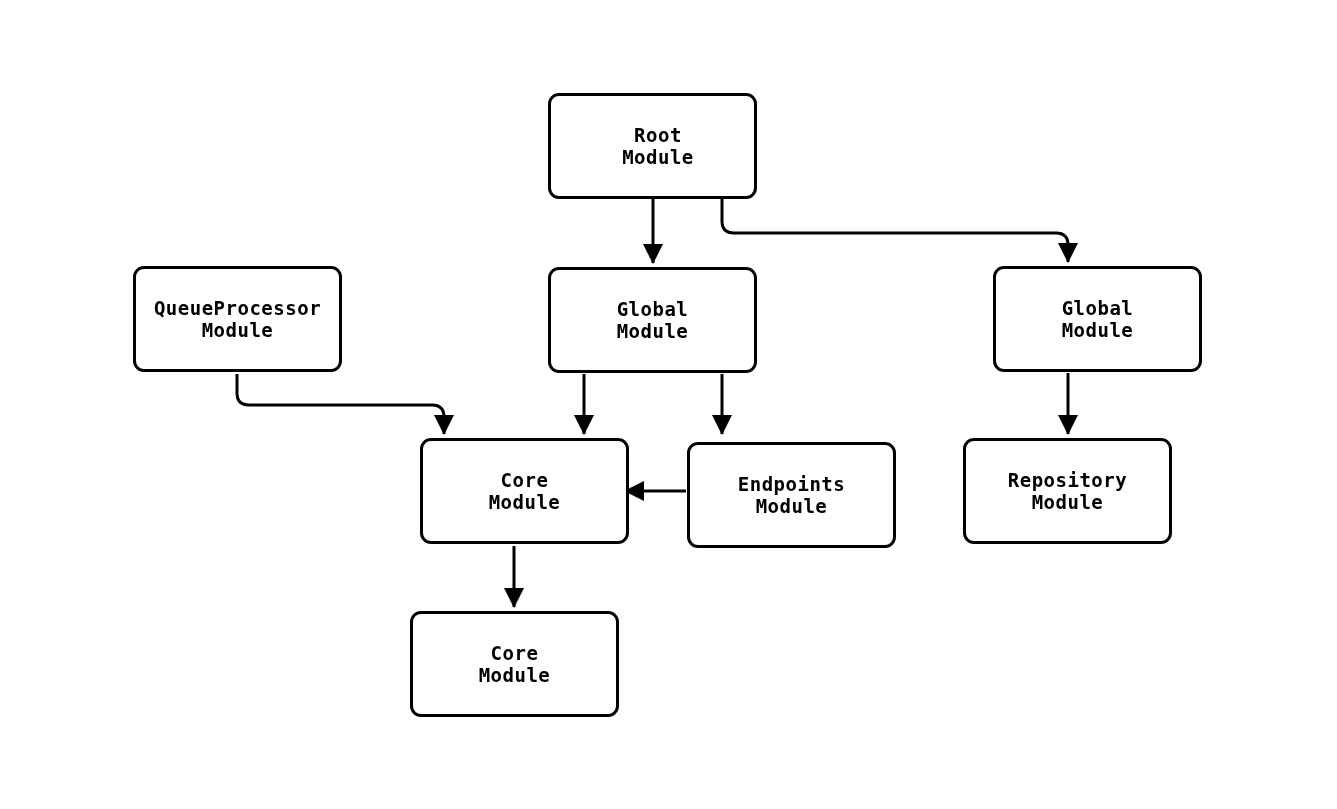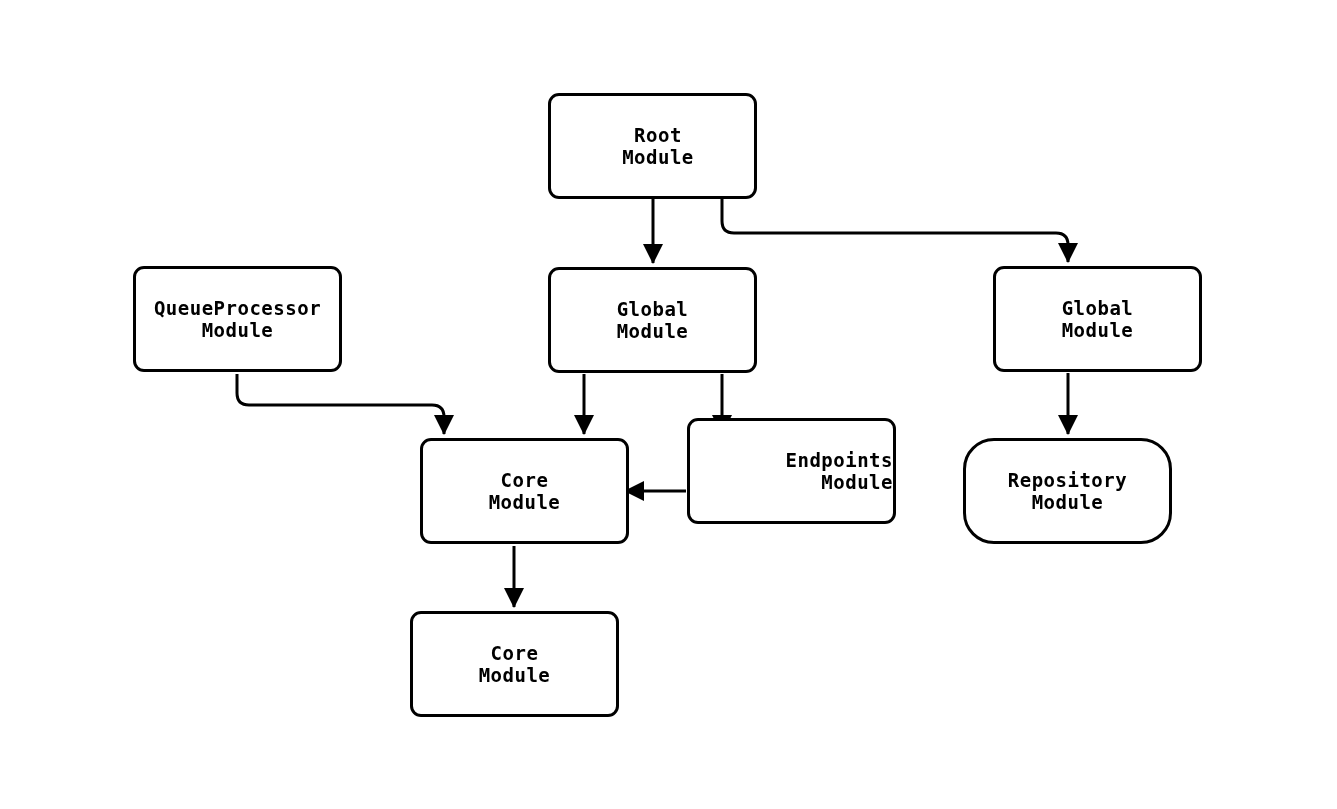--- a/index.html
+++ b/index.html
@@ -39,22 +39,22 @@
     font-size: 19px;
     line-height: 22px;
     color: #000000;
     letter-spacing: 0.5px;
   }
   #n-root          { left: 548px; top: 93px; padding-left: 11px;  }
   #n-queueprocessor{ left: 133px; top: 266px; }
   #n-server        { left: 548px; top: 267px; }
   #n-global        { left: 963px; top: 266px; margin-left: 30px; }
   #n-core          { left: 420px; top: 438px; }
-  #n-endpoints     { left: 687px; top: 418px; align-items: flex-end; }
-  #n-repository    { left: 963px; top: 438px; border-radius: 31px; }
+  #n-endpoints     { left: 687px; top: 442px; }
+  #n-repository    { left: 963px; top: 438px; }
   #n-queue         { left: 410px; top: 611px; }
   .edge {
     fill: none;
     stroke: #000000;
     stroke-width: 3;
   }
 </style>
 </head>
 <body>
 

